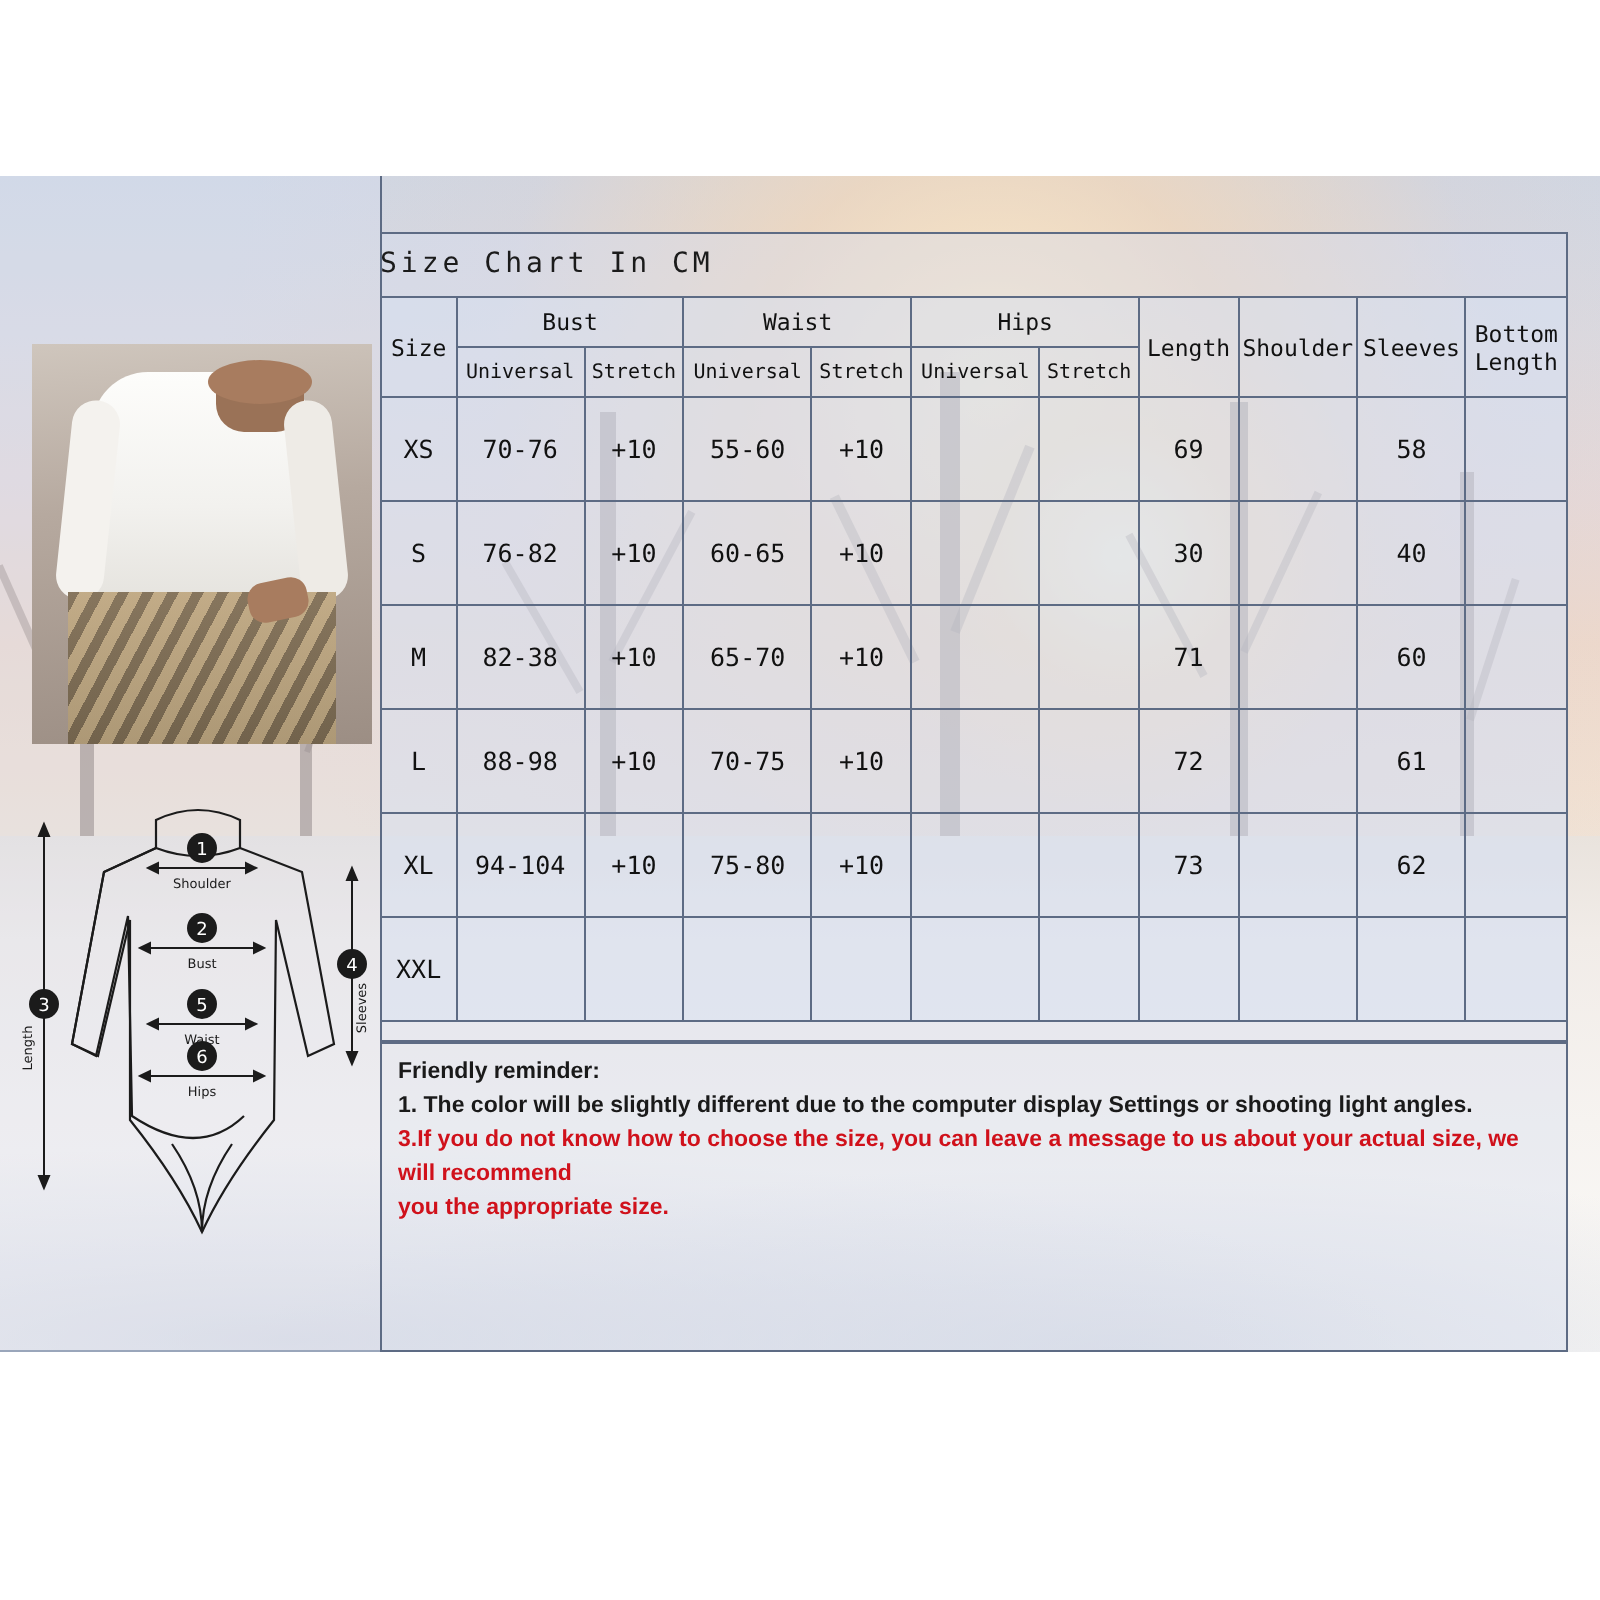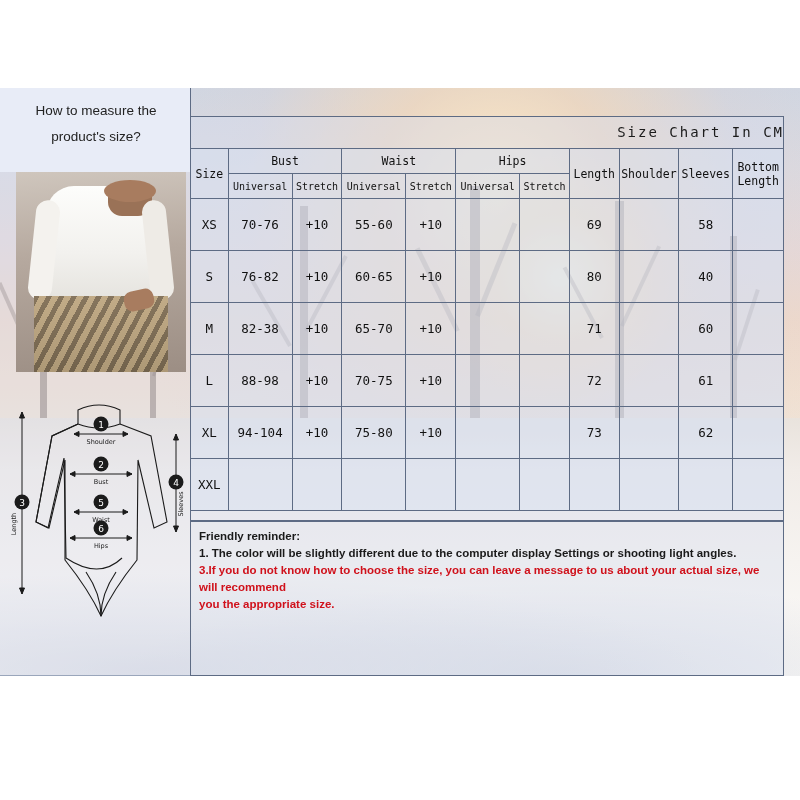--- a/index.html
+++ b/index.html
@@ -130,21 +130,21 @@
     height: 405px;
     background: rgba(214,222,241,0.42);
     border: 1px solid #5d6b84;
     box-sizing: border-box;
   }
   .chart-title {
     position: absolute;
     left: 190px;
     top: 124px;
     width: 594px;
-    text-align: right;
+    text-align: left;
     font-size: 14px;
     letter-spacing: 2px;
     color: #1b1b1b;
   }
   table.size-table {
     position: absolute;
     left: 190px;
     top: 148px;
     width: 594px;
     border-collapse: collapse;
@@ -245,26 +245,20 @@
 
     <div class="tree" style="left:730px; width:7px; height:320px;"></div>
     <div class="branch" style="left:733px; bottom:316px; width:4px; height:74px; transform:rotate(18deg);"></div>
 
     <div class="snow"></div>
     <div class="snow-shadow"></div>
   </div>
 
   <div class="diagram-panel-tint"></div>
 
-  <div class="title-block">
-    <div class="title-text">
-      <div>How to measure the</div>
-      <div>product's size?</div>
-    </div>
-  </div>
 
   <div class="model-photo">
     <div class="m-bg"></div>
     <div class="m-top">
       <div class="m-neck"></div>
       <div class="m-chin"></div>
     </div>
     <div class="m-armL"></div>
     <div class="m-armR"></div>
     <div class="m-skirt"></div>
@@ -380,21 +374,21 @@
         <td></td>
       </tr>
       <tr>
         <td>S</td>
         <td>76-82</td>
         <td>+10</td>
         <td>60-65</td>
         <td>+10</td>
         <td></td>
         <td></td>
-        <td>80</td>
+        <td>30</td>
         <td></td>
         <td>40</td>
         <td></td>
       </tr>
       <tr>
         <td>M</td>
         <td>82-38</td>
         <td>+10</td>
         <td>65-70</td>
         <td>+10</td>

